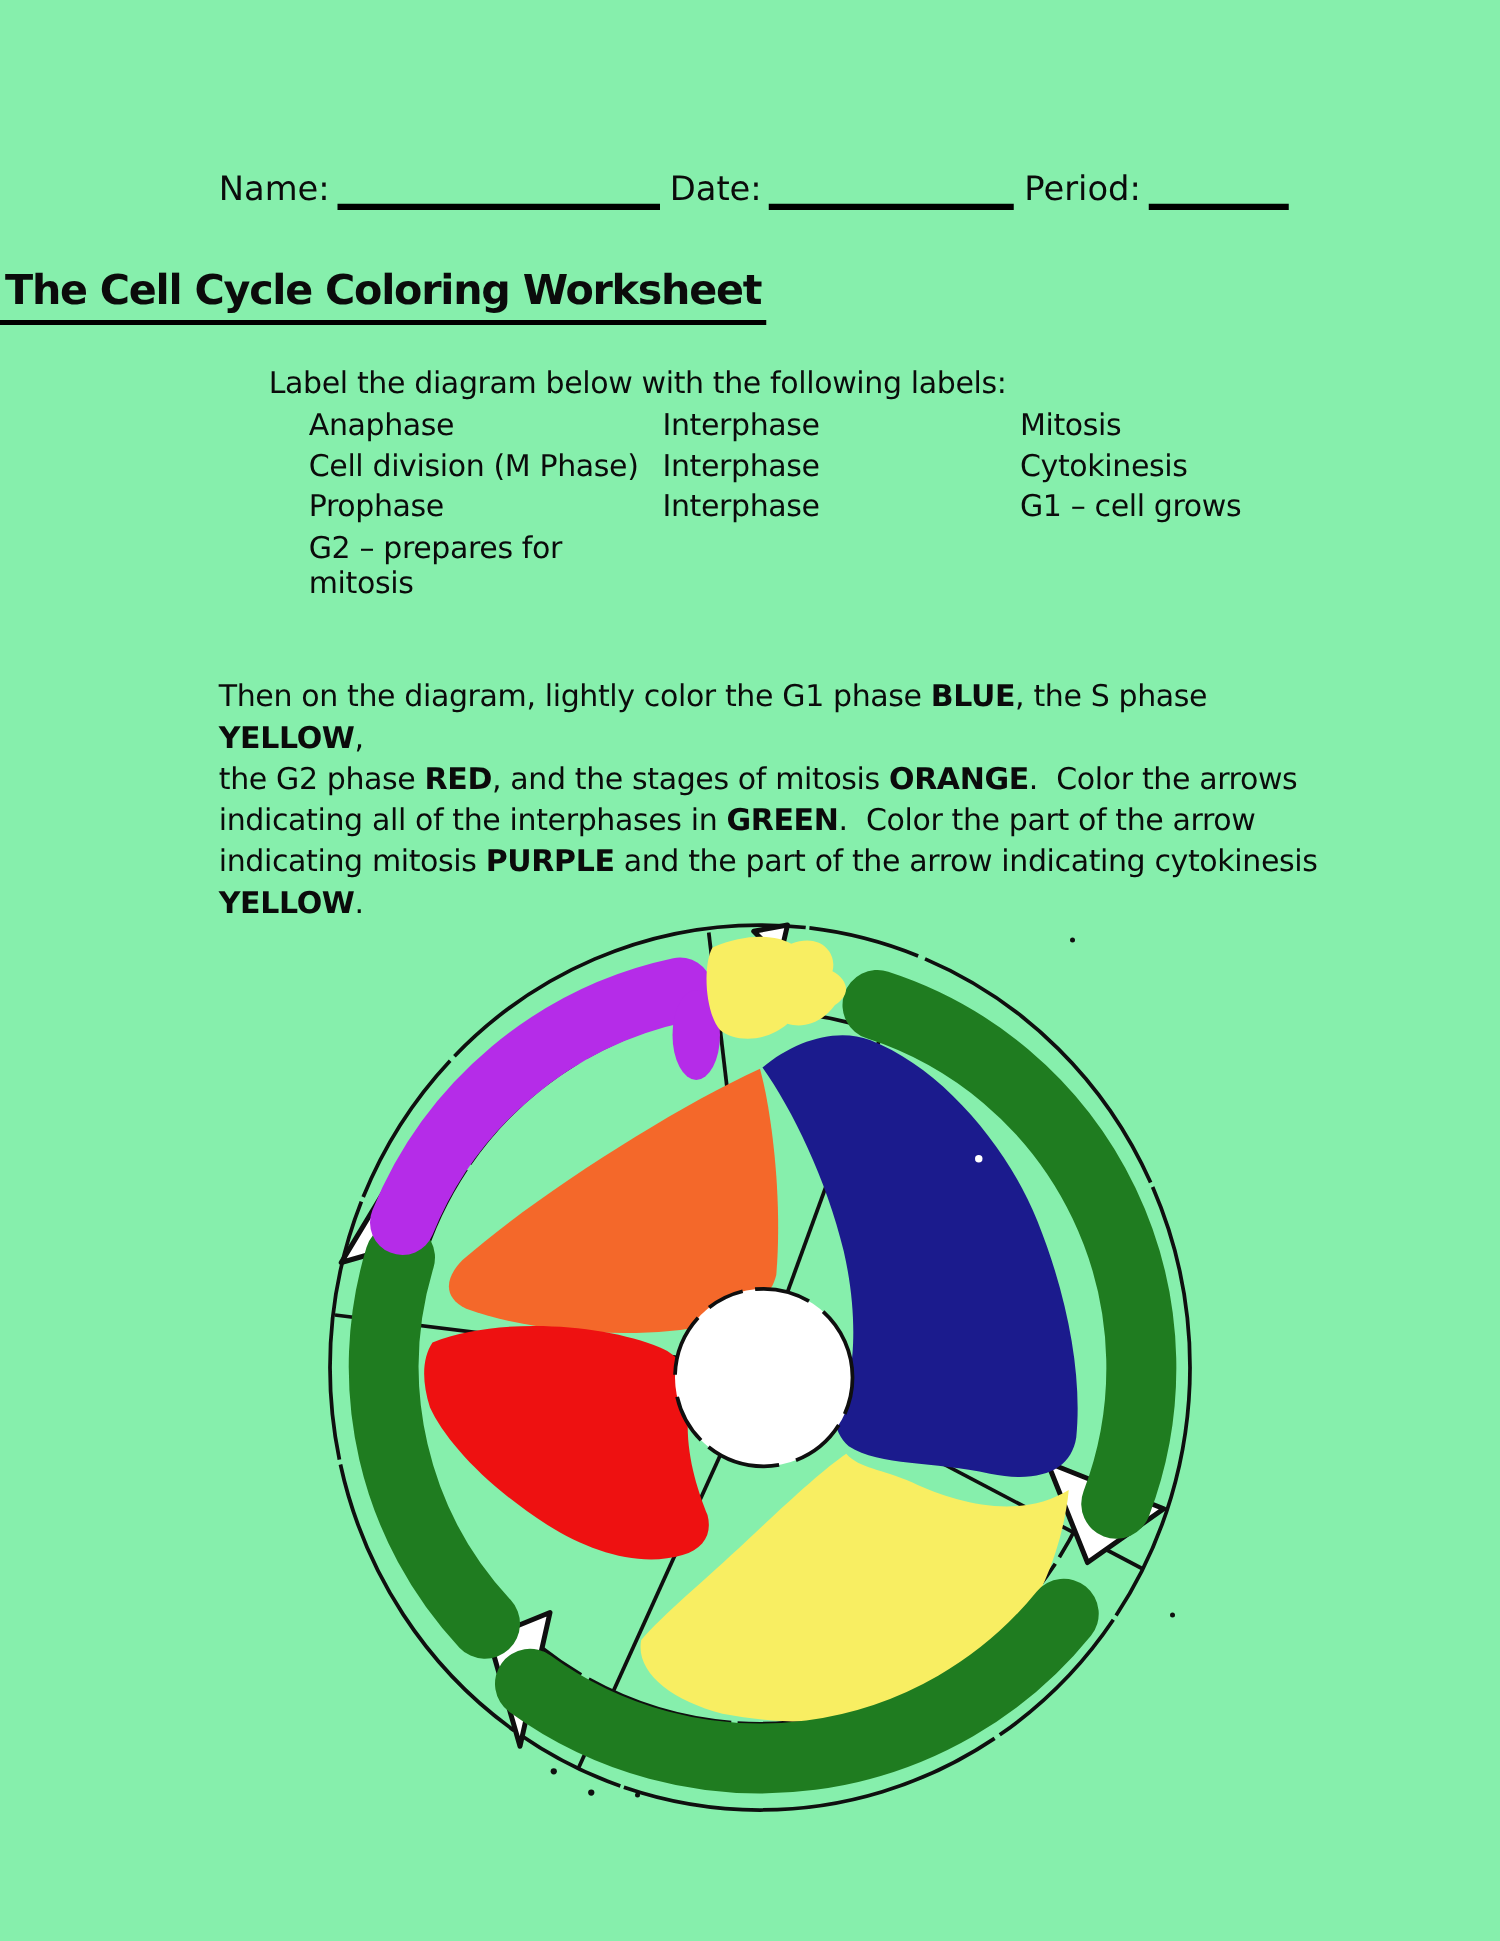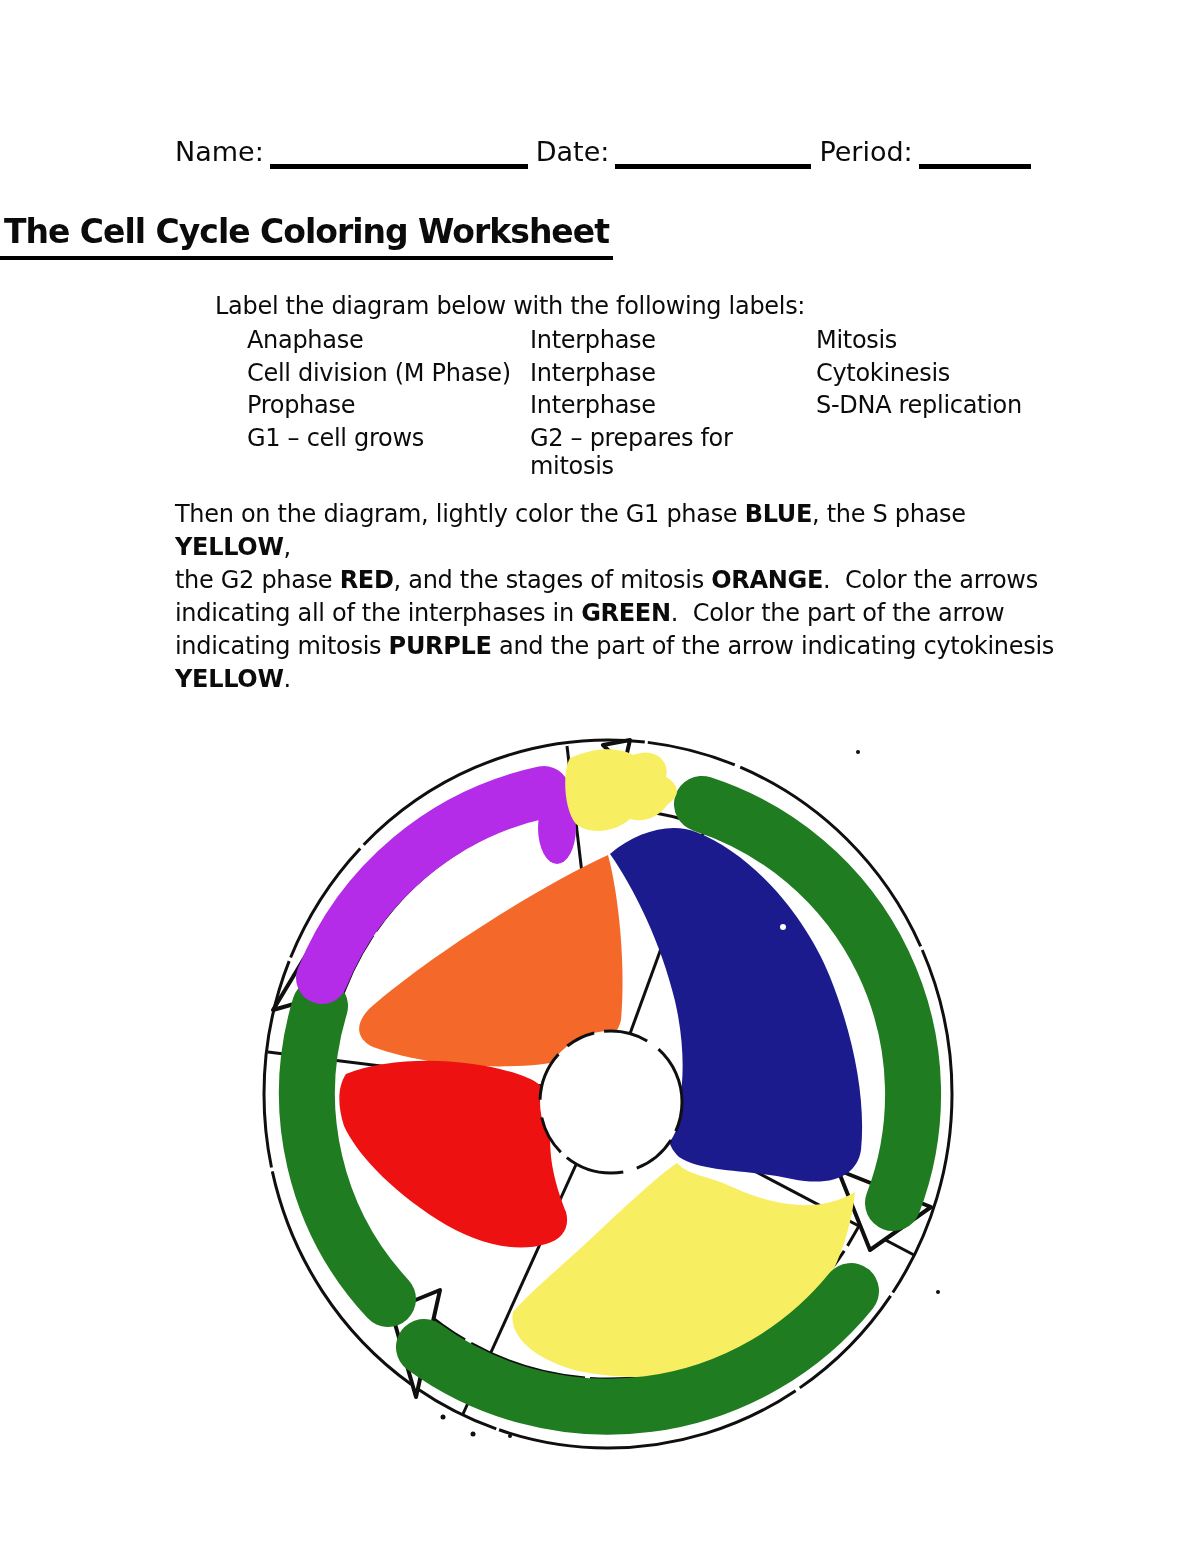--- a/index.html
+++ b/index.html
@@ -1,20 +1,20 @@
 <!DOCTYPE html>
 <html><head>
 <meta charset="utf-8">
 <style>
   html,body{margin:0;padding:0;background:#e8e8e8;}
   .page{
     position:relative;
     width:1200px;height:1553px;
     margin:0 auto;
-    background:#ffffff;
+    background:#86efac;
     font-family:"DejaVu Sans", sans-serif;
     color:#0b0b0b;
     overflow:hidden;
   }
   
   .hdr{
     position:absolute;top:136px;left:175px;
     font-size:27px;white-space:nowrap;
   }
   .blank{
@@ -39,21 +39,21 @@
   .intro{position:absolute;top:292px;left:175px;font-size:24px;letter-spacing:-0.3px;margin-left:40px;}
   .labelgrid{
     position:absolute;top:326px;left:247px;
     display:grid;
     grid-template-columns:283px 286px 300px;
     grid-auto-rows:32.6px;
     font-size:24px;letter-spacing:-0.3px;
   }
   
   .para{
-    position:absolute;top:498px;left:175px;width:900px;
+    position:absolute;top:541px;left:175px;width:900px;
     font-size:24px;line-height:33px;letter-spacing:-0.3px;
     white-space:pre-wrap;
   }
   .para .b{font-weight:bold;}
   
   .diagram{position:absolute;top:722px;left:258px;}
   .ink{fill:none;stroke:#0f0f0f;stroke-width:3;}
   .arrowhead{fill:#ffffff;stroke:#0f0f0f;stroke-width:4;stroke-linejoin:round;}
   .marker{fill:none;stroke-linecap:round;stroke-width:56;}
   .marker.thin{stroke-width:52;}
@@ -73,21 +73,20 @@
   <div class="intro">Label the diagram below with the following labels:</div>
   <div class="labelgrid">
     <span>Anaphase</span>
     <span>Interphase</span>
     <span>Mitosis</span>
     <span>Cell division (M Phase)</span>
     <span>Interphase</span>
     <span>Cytokinesis</span>
     <span>Prophase</span>
     <span>Interphase</span>
-    <span>S-DNA replication</span>
     <span>G1 – cell grows</span>
     <span>G2 – prepares for mitosis</span>
   </div>
 
   <div class="para"><span>Then on the diagram, lightly color the G1 phase </span><span class="b">BLUE</span><span>, the S phase </span><span class="b">YELLOW</span><span>,</span><br><span>the G2 phase </span><span class="b">RED</span><span>, and the stages of mitosis </span><span class="b">ORANGE</span><span>.  Color the arrows</span><br><span>indicating all of the interphases in </span><span class="b">GREEN</span><span>.  Color the part of the arrow</span><br><span>indicating mitosis </span><span class="b">PURPLE</span><span> and the part of the arrow indicating cytokinesis</span><br><span class="b">YELLOW</span><span>.</span></div>
 
   <svg class="diagram" width="700" height="745" viewBox="0 0 700 745">
 
     <g>
       <ellipse class="ink" cx="350" cy="372" rx="344" ry="354" stroke-dasharray="210 4 130 5 310 3 90 6 260 4" stroke="#0f0f0f"></ellipse>

